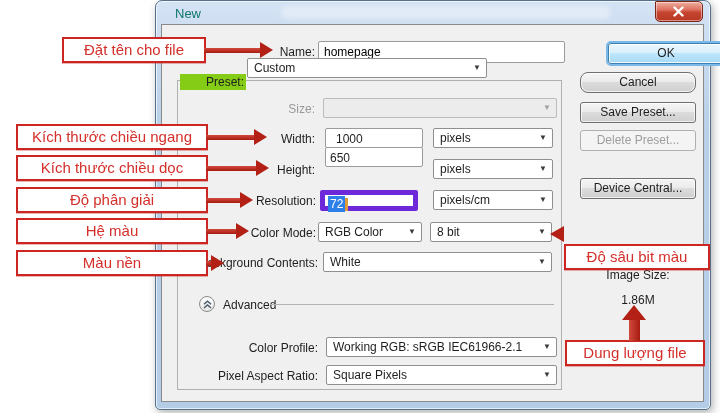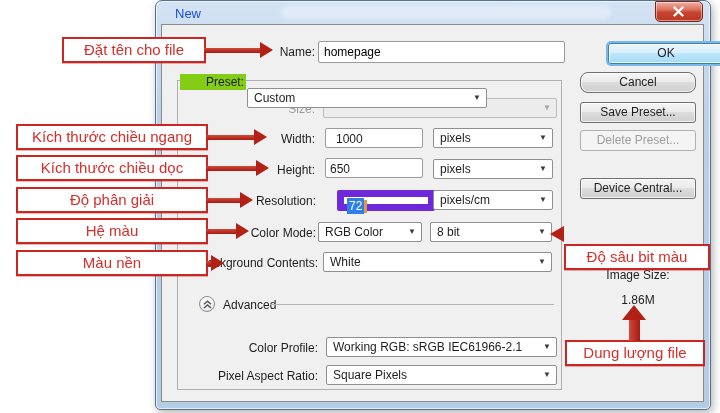--- a/index.html
+++ b/index.html
@@ -6,21 +6,21 @@
   #stage{position:relative;width:720px;height:413px;overflow:hidden;
          font-family:"Liberation Sans",sans-serif;font-size:12px;color:#1e1e1e;background:#fff;}
 
   
   #dialog{position:absolute;left:155px;top:0;width:556px;height:410px;
           background:linear-gradient(#d4e3f4,#b9d0e8 30%,#b4cce6);
           border:1px solid #56718d;border-radius:7px 7px 5px 5px;
           box-shadow:2px 3px 8px rgba(0,0,0,.3), inset 0 0 0 1px rgba(255,255,255,.65);
           box-sizing:border-box;}
   #titlebar{position:absolute;left:161px;top:2px;width:544px;height:22px;}
-  #title-text{position:absolute;left:14px;top:4px;font-size:13px;color:#1d4ed8;}
+  #title-text{position:absolute;left:14px;top:4px;font-size:13px;color:#0f766e;}
   #title-glare{position:absolute;left:120px;top:4px;width:330px;height:13px;
                background:rgba(255,255,255,.35);border-radius:7px;filter:blur(2px);}
   #close-btn{position:absolute;left:655px;top:1px;width:46px;height:19px;
              background:linear-gradient(#f0b0a0,#dd7160 40%,#c64531 55%,#b83823);
              border:1px solid #7e2516;border-radius:1px 5px 5px 5px;
              box-shadow:inset 0 0 0 1px rgba(255,255,255,.45);cursor:pointer;}
   #close-btn svg{position:absolute;left:17px;top:4px;}
 
   
   #client{position:absolute;left:161px;top:24px;width:543px;height:378px;
@@ -46,22 +46,22 @@
        background:linear-gradient(#f5f5f5,#ebebeb 45%,#dcdcdc 50%,#cfcfcf);
        border:1px solid #707070;border-radius:3px;text-align:center;line-height:19px;
        font-size:12px;color:#1e1e1e;cursor:pointer;
        box-shadow:inset 0 0 0 1px rgba(255,255,255,.7);}
   .btn.ok{background:linear-gradient(#eaf6fd,#d9f0fc 45%,#bee6fd 50%,#a6d9f4);
           border-color:#3c7fb1;box-shadow:0 0 0 2px #7ab8e8, inset 0 0 0 1px rgba(255,255,255,.8);}
   .btn.disabled{background:#f4f4f4;border-color:#b0b0b0;color:#9e9e9e;
                 box-shadow:none;cursor:default;}
 
   
-  #res-input{position:absolute;left:337px;top:190px;width:98px;height:21px;background:#fff;
-             border:7px solid #6d28d9;border-radius:2px;box-sizing:border-box;
+  #res-input{position:absolute;left:320px;top:190px;width:98px;height:21px;background:#fff;
+             border:5px solid #6d28d9;border-radius:2px;box-sizing:border-box;
              line-height:19px;padding-left:3px;}
   #res-input .sel{background:#2f7fe8;color:#fff;padding:1px 2px;}
   #res-input .caret{display:inline-block;width:3px;height:13px;background:#e09c3c;
                     vertical-align:middle;margin-left:0;}
 
   
   #adv-icon{position:absolute;left:199px;top:296px;width:16px;height:16px;border:1px solid #8a8a8a;
             border-radius:50%;background:linear-gradient(#fdfdfd,#e8e8e8);box-sizing:border-box;cursor:pointer;}
   #adv-icon svg{position:absolute;left:2px;top:2px;}
   #adv-label{position:absolute;left:223px;top:298px;}
@@ -101,28 +101,28 @@
                 background:linear-gradient(90deg,#d04a3c,#a81a10);z-index:21;}
   #arr-fs-head{position:absolute;left:622px;top:305px;width:0;height:0;z-index:21;
                border-left:12px solid transparent;border-right:12px solid transparent;
                border-bottom:15px solid #b22016;}
 
   
   #f-name-label{left:240px;top:45px;width:75px;}
   #f-name-input{left:318px;top:41px;width:247px;height:22px;border:1px solid #9b9b9b;border-radius:2px;
                 padding:0 5px;box-sizing:border-box;font:12px "Liberation Sans",sans-serif;position:absolute;background:#fff;}
   #f-preset-label{left:180px;top:74px;width:62px;background:#84cc16;padding:1px 2px;z-index:2;text-align:right;}
-  #f-preset-combo{left:247px;top:88px;width:240px;z-index:2;}
+  #f-preset-combo{left:247px;top:58px;width:240px;z-index:2;}
   #f-size-label{left:240px;top:102px;width:75px;}
   #f-size-combo{left:323px;top:98px;width:234px;}
   #f-width-label{left:240px;top:132px;width:75px;}
   #f-width-input{left:325px;top:128px;width:98px;padding-left:10px;}
   #f-width-unit{left:433px;top:128px;width:120px;}
   #f-height-label{left:240px;top:163px;width:75px;}
-  #f-height-input{left:325px;top:158px;width:98px;}
+  #f-height-input{left:325px;top:147px;width:98px;}
   #f-height-unit{left:433px;top:159px;width:120px;}
   #f-res-label{left:228px;top:194px;width:88px;}
   #f-res-unit{left:433px;top:190px;width:120px;}
   #f-cm-label{left:228px;top:226px;width:88px;}
   #f-cm-combo{left:318px;top:222px;width:104px;}
   #f-bit-combo{left:430px;top:222px;width:122px;}
   #f-bgc-label{left:178px;top:256px;width:140px;}
   #f-bgc-combo{left:323px;top:252px;width:229px;}
   #f-cp-label{left:208px;top:341px;width:110px;}
   #f-cp-combo{left:326px;top:337px;width:231px;}

